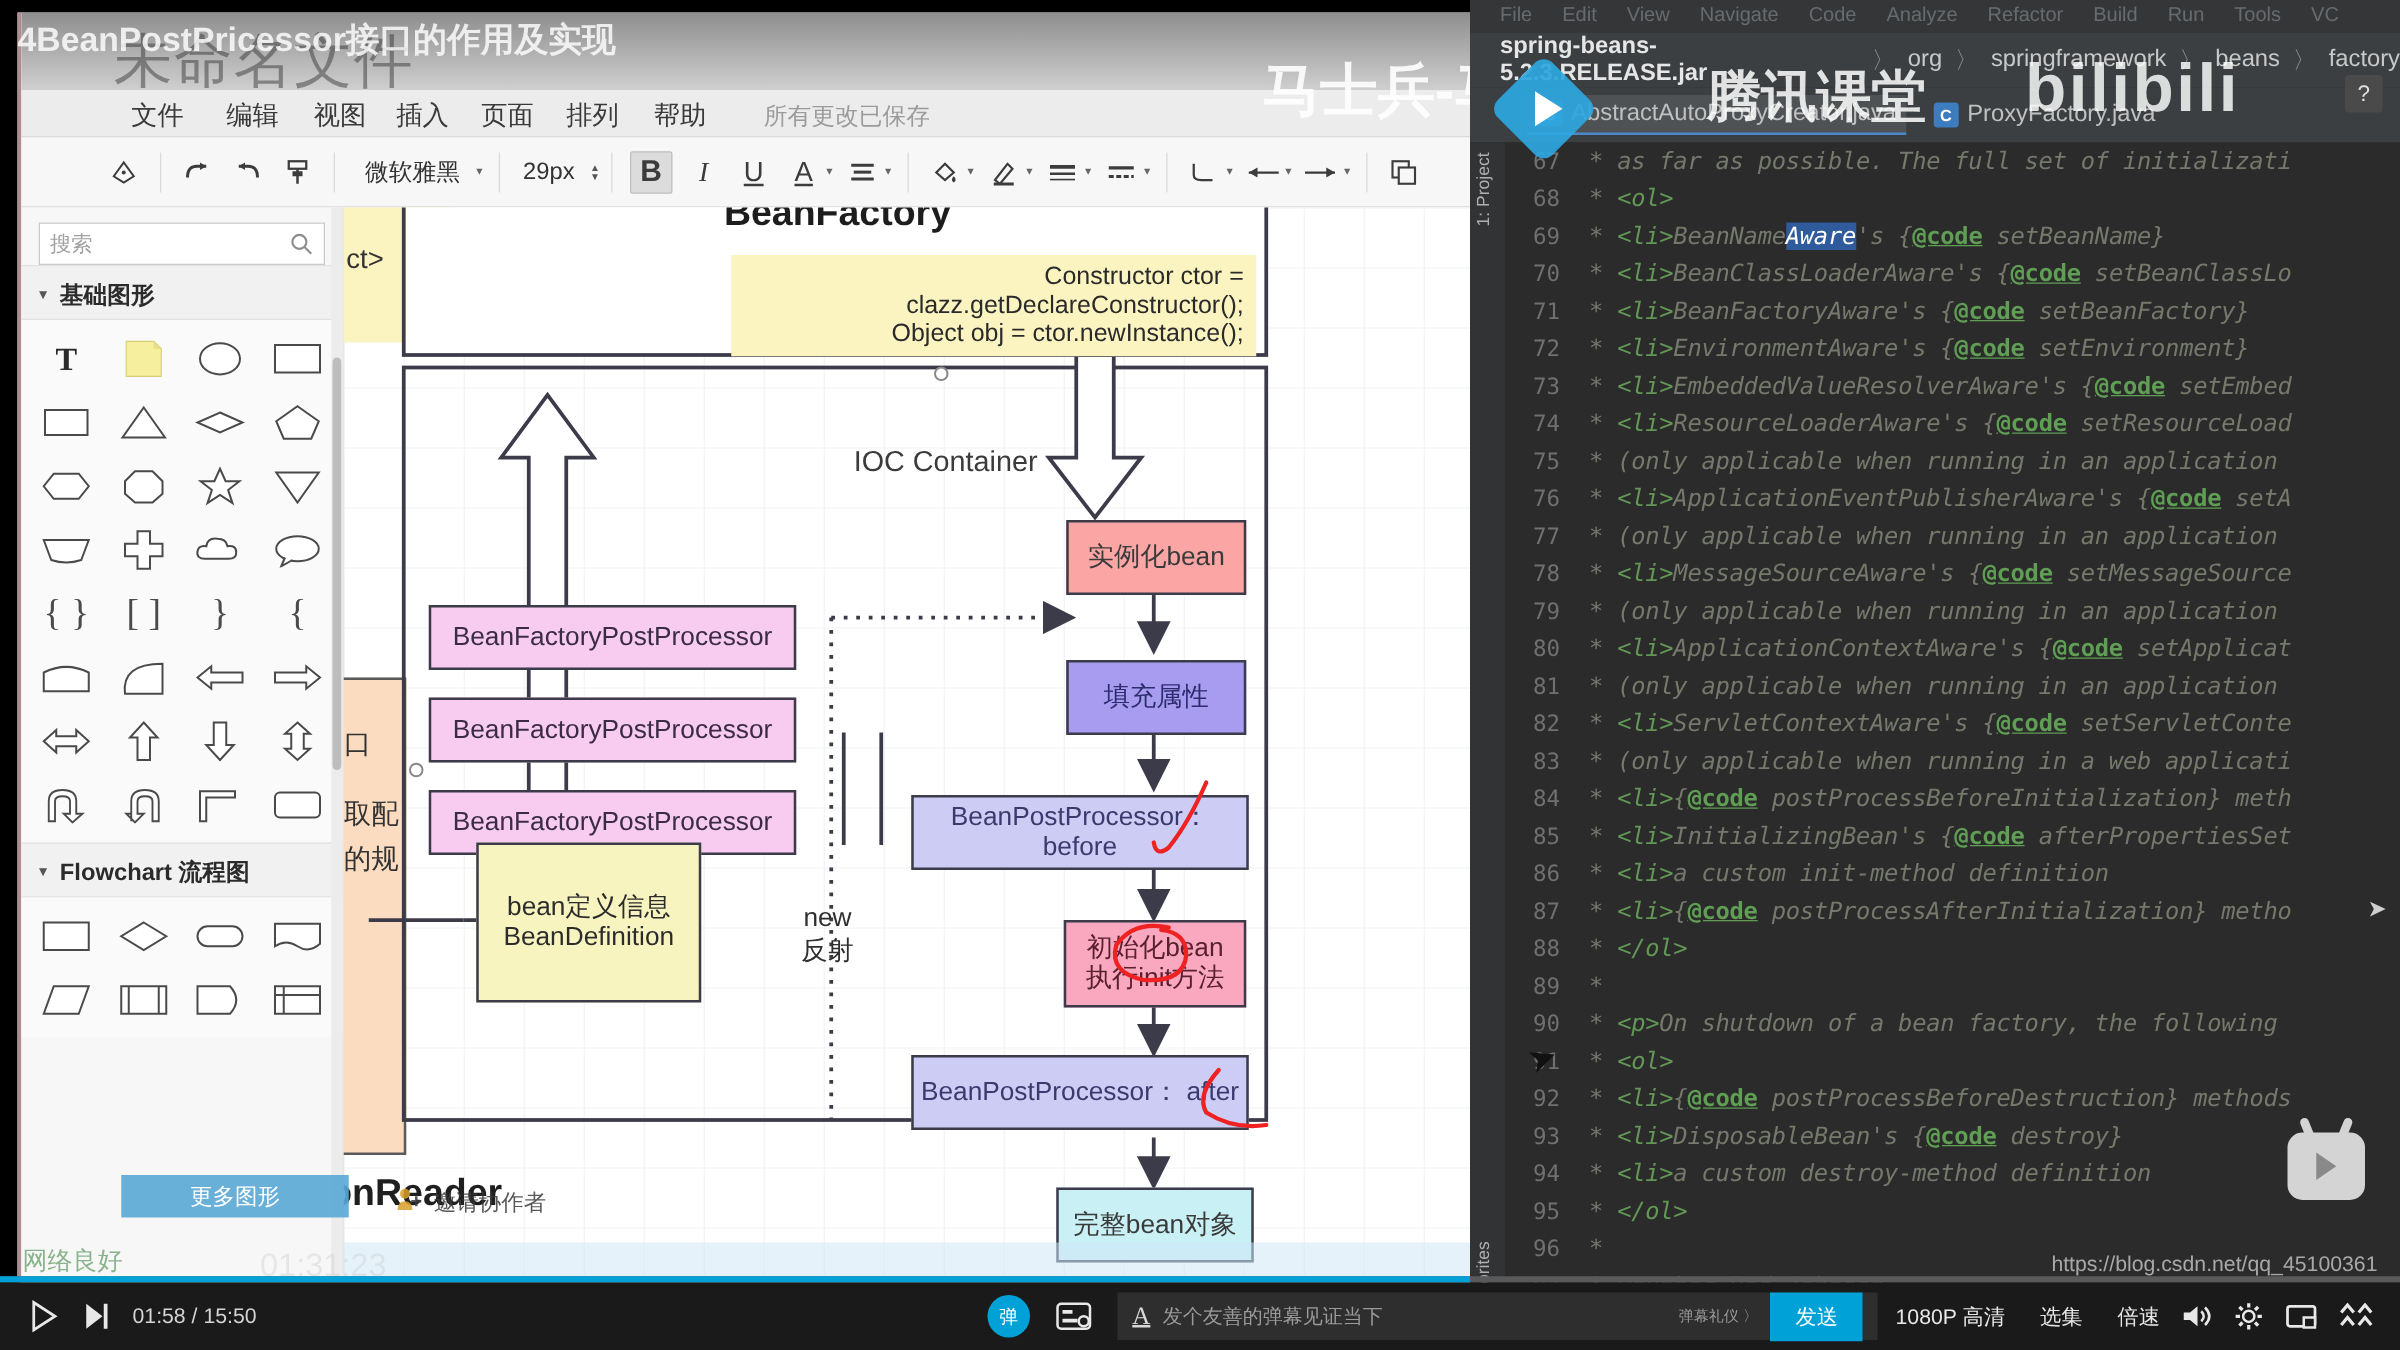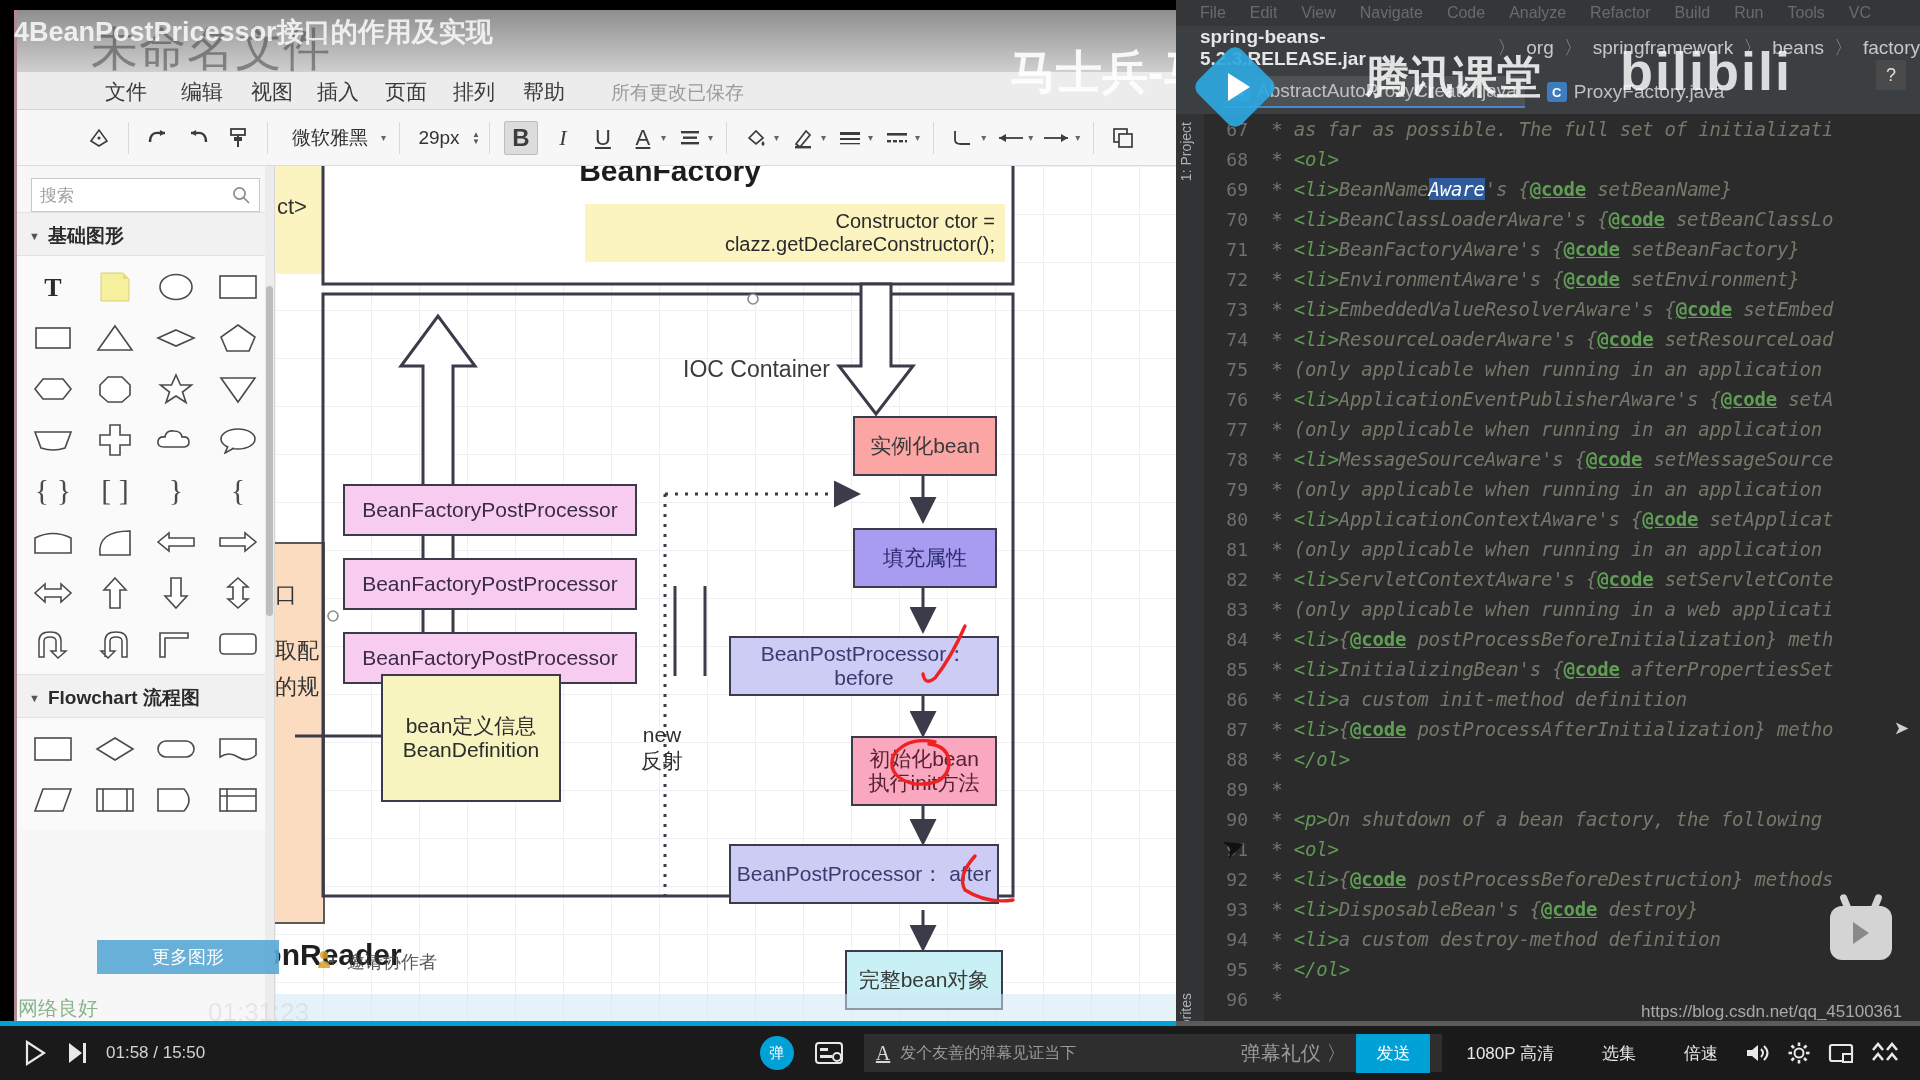--- a/index.html
+++ b/index.html
@@ -195,26 +195,26 @@
     background:#5a5a5a;
   }
   #progress-fill { position:absolute; left:0; top:0; height:5px; width:1176px; background:#00a1d6; }
   .pb-icon { color:#e5e5e5; display:flex; align-items:center; justify-content:center; cursor:pointer; }
   #pb-time { color:#d4d4d4; font-size:17px; margin-left:14px; white-space:nowrap; }
   #danmaku-box {
     height:38px; background:#2e2e2e; display:flex; align-items:center;
     padding:0 12px; gap:10px; flex:1; margin-left:18px;
   }
   #danmaku-ph { color:#9a9a9a; font-size:16px; }
-  #danmaku-etiquette { color:#9a9a9a; font-size:20px; white-space:nowrap; }
+  #danmaku-etiquette { color:#9a9a9a; font-size:12px; white-space:nowrap; }
   #send-btn {
     background:#00a1d6; color:#fff; font-size:17px; padding:8px 20px;
     cursor:pointer;
   }
-  .pb-right { color:#e8e8e8; font-size:17px; margin:0 24px; white-space:nowrap; cursor:pointer; }
+  .pb-right { color:#e8e8e8; font-size:17px; margin:0 14px; white-space:nowrap; cursor:pointer; }
   
   .wm { position:absolute; pointer-events:none; }
   #url-wm {
     position:absolute; right:18px; bottom:58px; color:#d8d8d8; opacity:.72;
     font-size:17px; font-family:"Liberation Sans",sans-serif;
   }
   #corner-logo {
     position:absolute; right:28px; bottom:120px; width:62px; height:54px;
     background:#f2f2f2; border-radius:12px; opacity:.85;
   }
@@ -680,20 +680,21 @@
             <line x1="648" y1="530" x2="648" y2="566"></line>
             <line x1="648" y1="638" x2="648" y2="674"></line>
             <line x1="648" y1="744" x2="648" y2="780"></line>
           </g>
         </svg>
 
         <div style="position:absolute;left:180px;top:-12px;width:430px;text-align:center;font-size:30px;font-weight:bold;color:#1d1d1d;">BeanFactory</div>
 
         <div style="position:absolute;left:310px;top:38px;width:420px;background:#fbf4c0;padding:6px 10px;text-align:right;">
           <div style="font-size:20px;color:#2a2a2a;">Constructor ctor = clazz.getDeclareConstructor();</div>
+          <div style="font-size:20px;color:#2a2a2a;">Object obj = ctor.newInstance();</div>
         </div>
 
         <div style="position:absolute;left:408px;top:190px;font-size:23px;color:#3b3b3b;">IOC  Container</div>
 
         <div style="position:absolute;left:366px;top:556px;font-size:21px;color:#2e2e2e;line-height:1.25;text-align:center;">
           <div>new</div>
           <div>反射</div>
         </div>
 
         <div class="node" style="left:68px;top:318px;width:294px;height:52px;background:#f7ccf0;">

